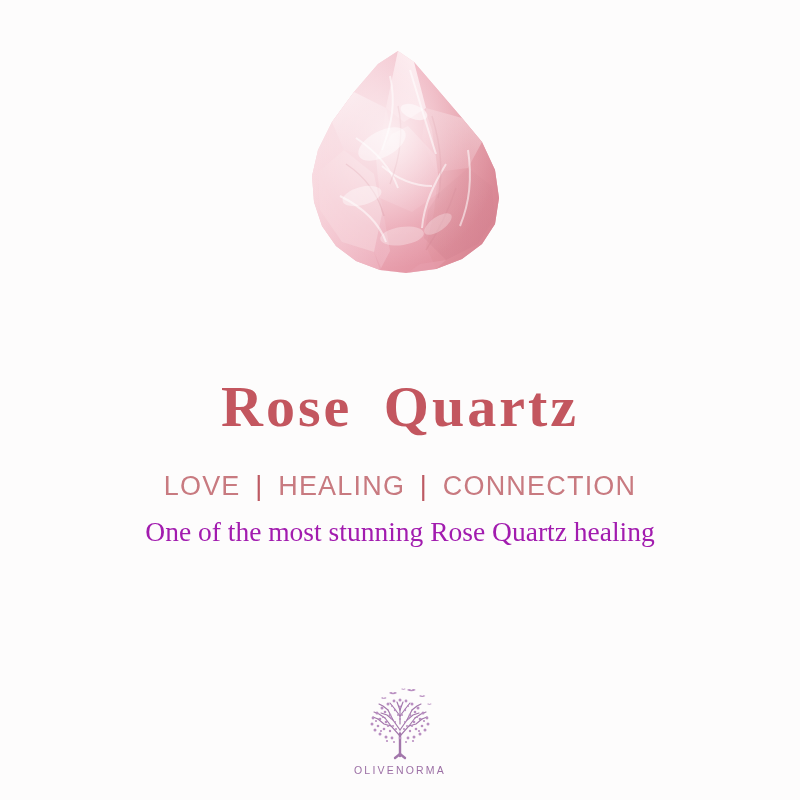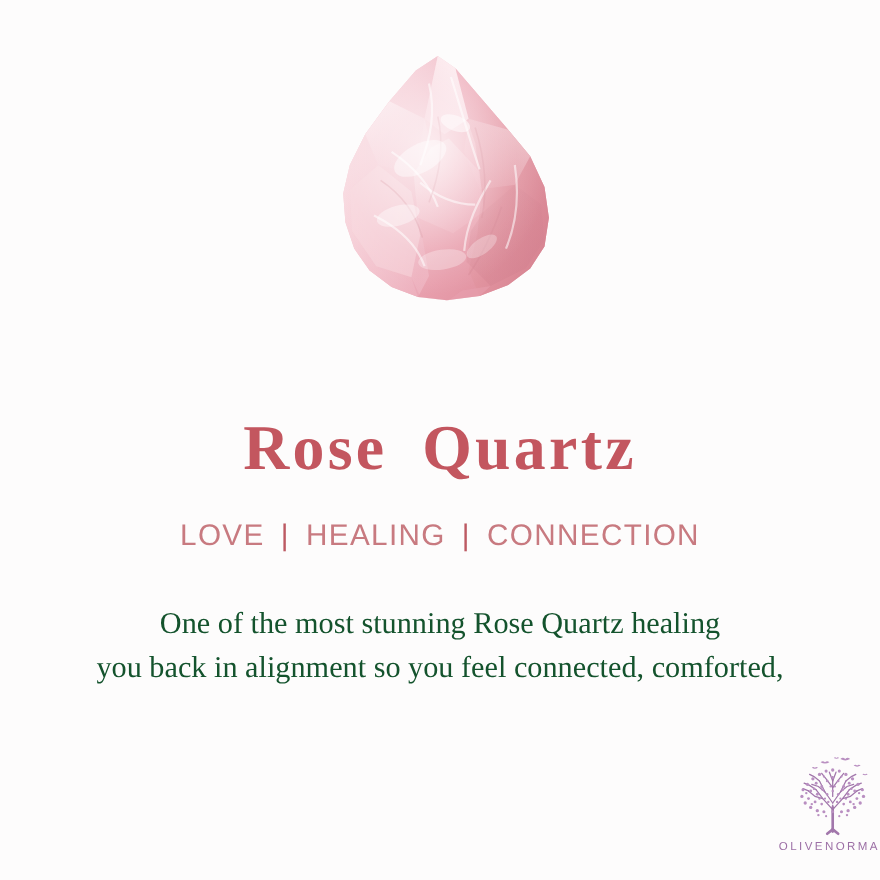--- a/index.html
+++ b/index.html
@@ -78,43 +78,43 @@
     padding: 0 6px;
     font-weight: 400;
   }
   .subtitle .seg {
     color: #c87a80;
   }
 
   
   .body-copy {
     position: absolute;
-    top: 518px;
+    top: 484px;
     left: 20px;
     width: 760px;
     text-align: center;
     font-family: "Liberation Serif", "DejaVu Serif", serif;
     font-size: 27.5px;
     line-height: 40px;
-    color: #14532d;
+    color: #a21caf;
   }
   .body-copy .ln {
     display: block;
     white-space: nowrap;
   }
 
   
   .logo {
     position: absolute;
     top: 686px;
     left: 0;
     width: 800px;
     display: flex;
     flex-direction: column;
-    align-items: flex-end;
+    align-items: center;
   }
   .logo-mark {
     display: block;
     width: 86px;
     height: 74px;
   }
   .logo-word {
     margin-top: 4px;
     font-family: "Liberation Sans", "DejaVu Sans", sans-serif;
     font-size: 10.5px;
@@ -235,21 +235,20 @@
   <div class="subtitle">
     <span class="seg">LOVE</span>
     <span class="sep">|</span>
     <span class="seg">HEALING</span>
     <span class="sep">|</span>
     <span class="seg">CONNECTION</span>
   </div>
 
   <p class="body-copy">
     <span class="ln">One of the most stunning Rose Quartz healing</span>
-    <span class="ln">you back in alignment so you feel connected, comforted,</span>
   </p>
 
   <div class="logo">
     <svg class="logo-mark" viewBox="0 0 86 74" xmlns="http://www.w3.org/2000/svg">
       <g stroke="#a277ab" stroke-width="1.15" fill="none" stroke-linecap="round">
         <path d="M43,70 L43,46"></path>
         <path d="M43,50 L34,40 L28,32"></path>
         <path d="M43,50 L52,40 L58,32"></path>
         <path d="M43,44 L36,34 L31,24"></path>
         <path d="M43,44 L50,34 L55,24"></path>

